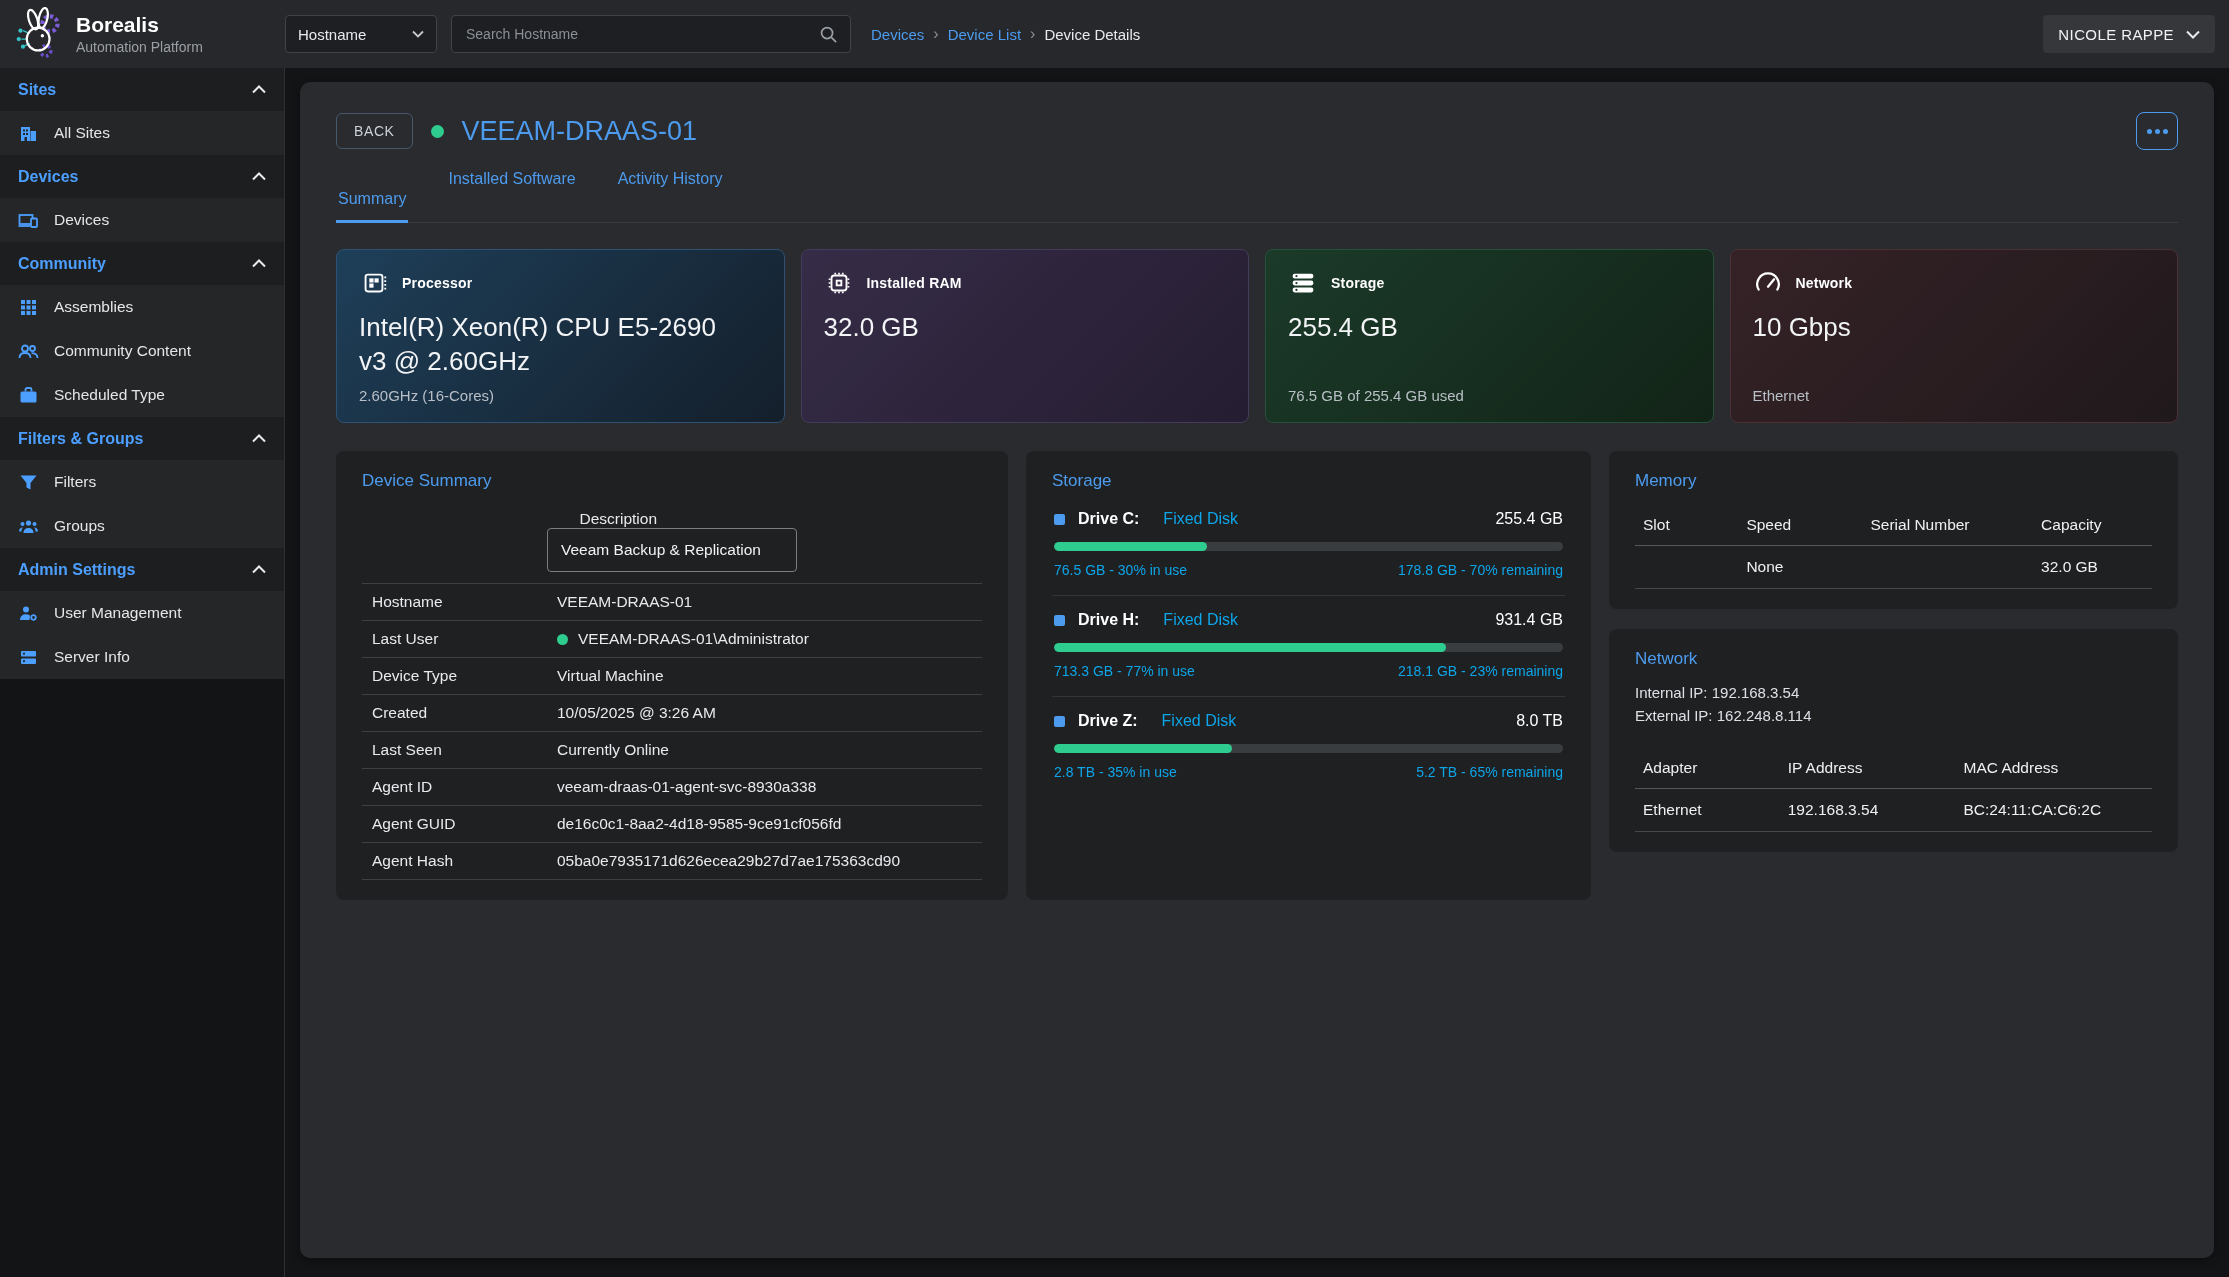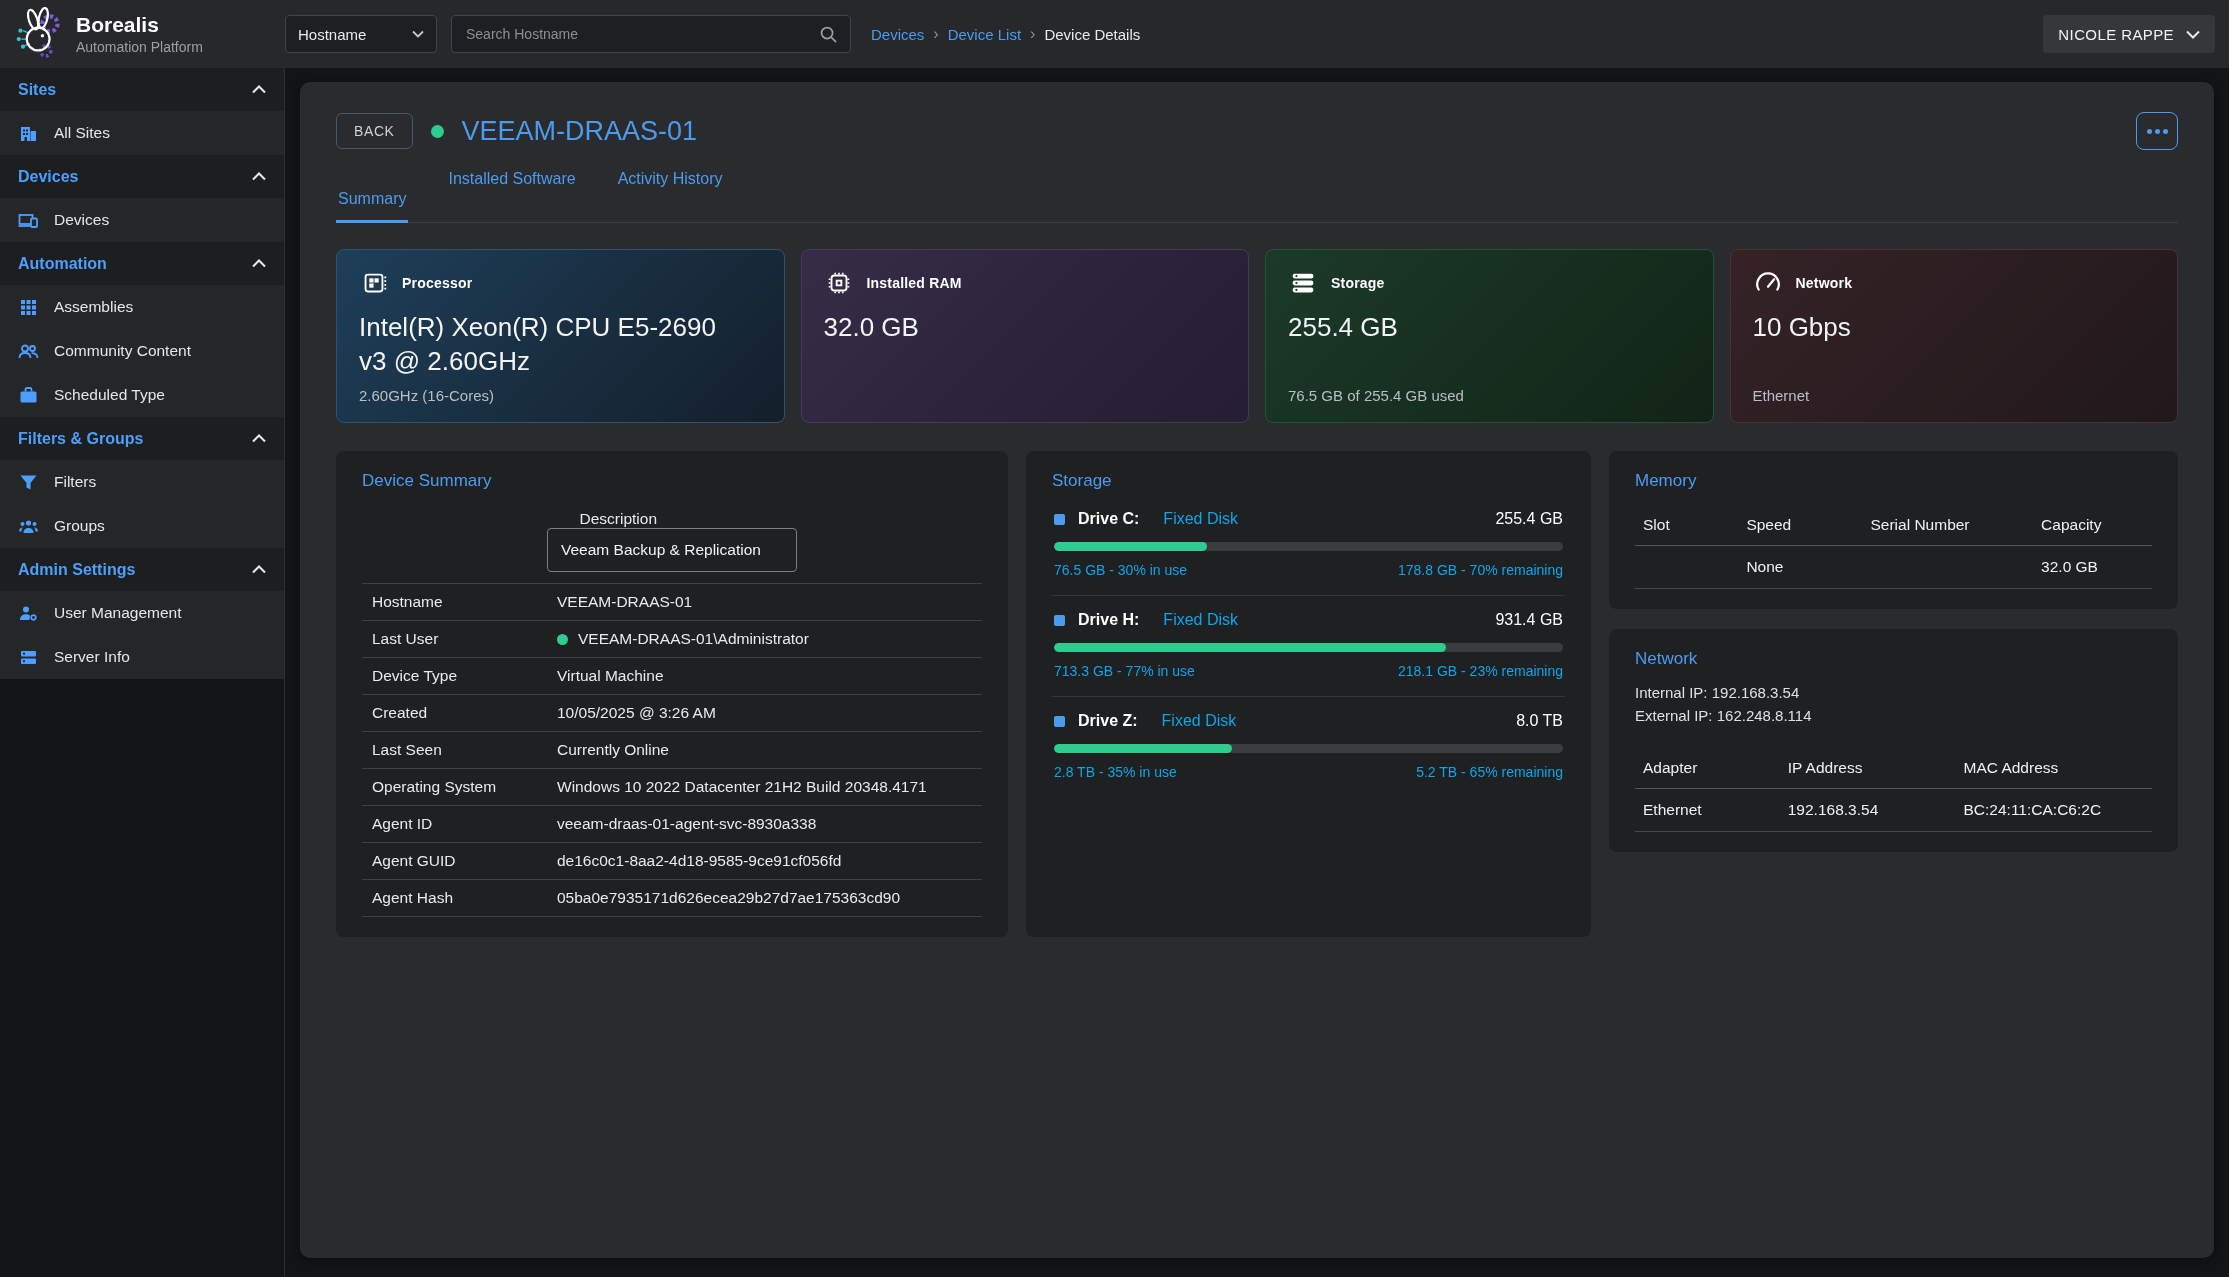--- a/index.html
+++ b/index.html
@@ -199,21 +199,21 @@
         <svg width="21" height="21" viewBox="0 0 21 21">
           <rect x="1.5" y="5" width="13" height="9" fill="none" stroke="#4d9fff" stroke-width="1.8"></rect>
           <line x1="0.5" y1="16" x2="12" y2="16" stroke="#4d9fff" stroke-width="1.8"></line>
           <rect x="13" y="8.5" width="6" height="8.5" rx="1" fill="#242628" stroke="#4d9fff" stroke-width="1.8"></rect>
         </svg>
       </span>
     <span>Devices</span>
   </div>
 
   <div class="nav-section-header">
-    <span class="lbl">Automation</span>
+    <span class="lbl">Community</span>
     <span style="display:flex;">
         <svg width="14" height="9" viewBox="0 0 14 9">
           <path d="M1 7.5 L7 1.5 L13 7.5" fill="none" stroke="#e8eaed" stroke-width="2"></path>
         </svg>
       </span>
   </div>
   <div class="nav-item">
     <span class="ic">
         <svg width="21" height="21" viewBox="0 0 21 21">
           <g fill="#4d9fff">
@@ -430,24 +430,20 @@
           <div class="ds-label">Device Type</div>
           <div class="ds-value">Virtual Machine</div>
         </div>
         <div class="ds-row">
           <div class="ds-label">Created</div>
           <div class="ds-value">10/05/2025 @ 3:26 AM</div>
         </div>
         <div class="ds-row">
           <div class="ds-label">Last Seen</div>
           <div class="ds-value">Currently Online</div>
-        </div>
-        <div class="ds-row">
-          <div class="ds-label">Operating System</div>
-          <div class="ds-value">Windows 10 2022 Datacenter 21H2 Build 20348.4171</div>
         </div>
         <div class="ds-row">
           <div class="ds-label">Agent ID</div>
           <div class="ds-value">veeam-draas-01-agent-svc-8930a338</div>
         </div>
         <div class="ds-row">
           <div class="ds-label">Agent GUID</div>
           <div class="ds-value">de16c0c1-8aa2-4d18-9585-9ce91cf056fd</div>
         </div>
         <div class="ds-row">

